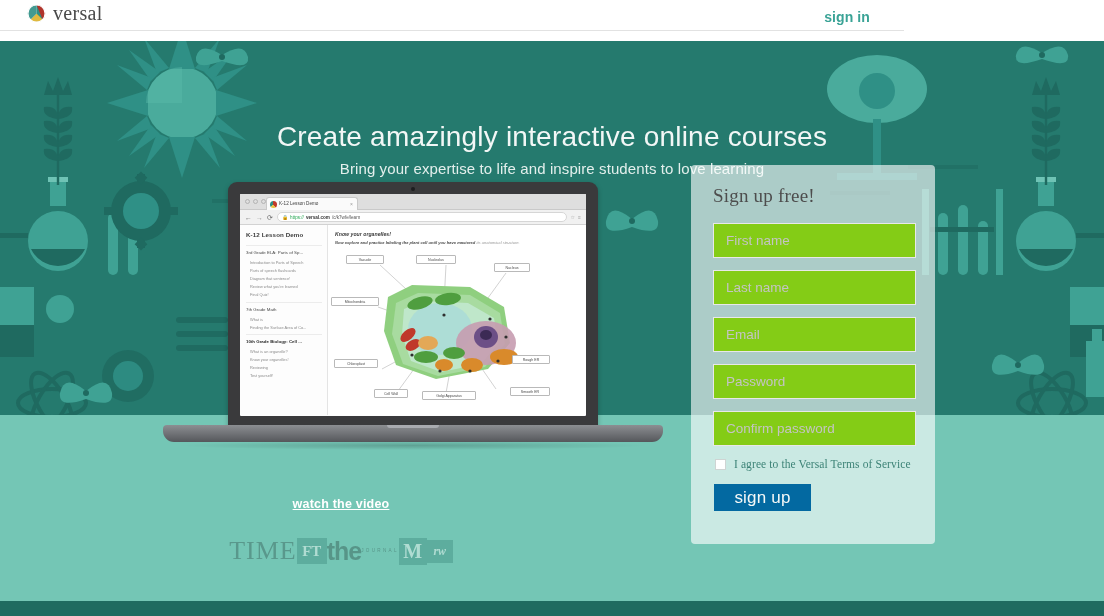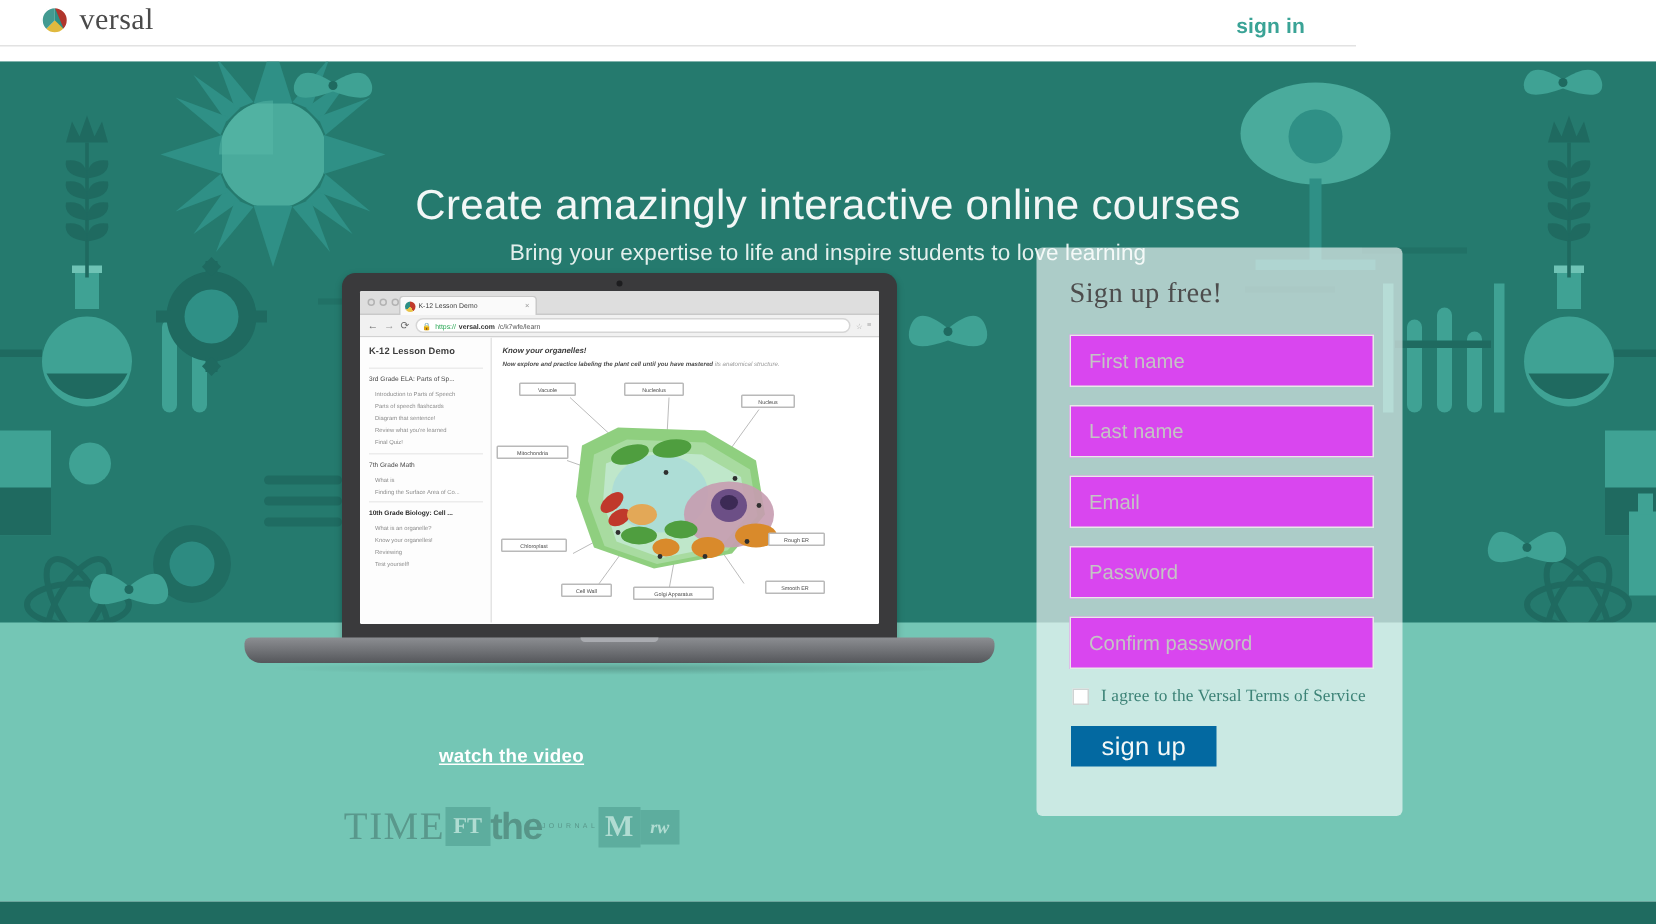--- a/index.html
+++ b/index.html
@@ -152,21 +152,21 @@
   #signup {
     position:absolute; left:691px; top:165px; width:244px; height:379px;
     background:rgba(255,255,255,.62); border-radius:4px; z-index:20;
     padding:20px 22px 0 22px;
   }
   #signup h2 {
     font-family:"Liberation Serif", serif; font-size:19px; font-weight:normal;
     color:#4d4d4d; margin-bottom:16px; letter-spacing:.2px;
   }
   .fld {
-    width:203px; height:35px; background:#d946ef; border:1px solid #e8e8e8;
+    width:203px; height:35px; background:#84cc16; border:1px solid #e8e8e8;
     margin-bottom:12px; padding:0 12px; font-size:13.5px; color:#3a3a3a;
     font-family:"Liberation Sans", sans-serif; outline:none; display:block;
   }
   .fld::placeholder { color:#c4c4c4; font-weight:300; }
   #terms { display:flex; align-items:center; gap:8px; margin:6px 0 14px 2px; }
   #tcbox {
     width:11px; height:11px; background:#fff; border:1px solid #cfd4d3; flex:none; cursor:pointer;
   }
   #tctext { font-family:"Liberation Serif", serif; font-size:11.5px; color:#3d8377; letter-spacing:.1px; }
   #signupbtn {

